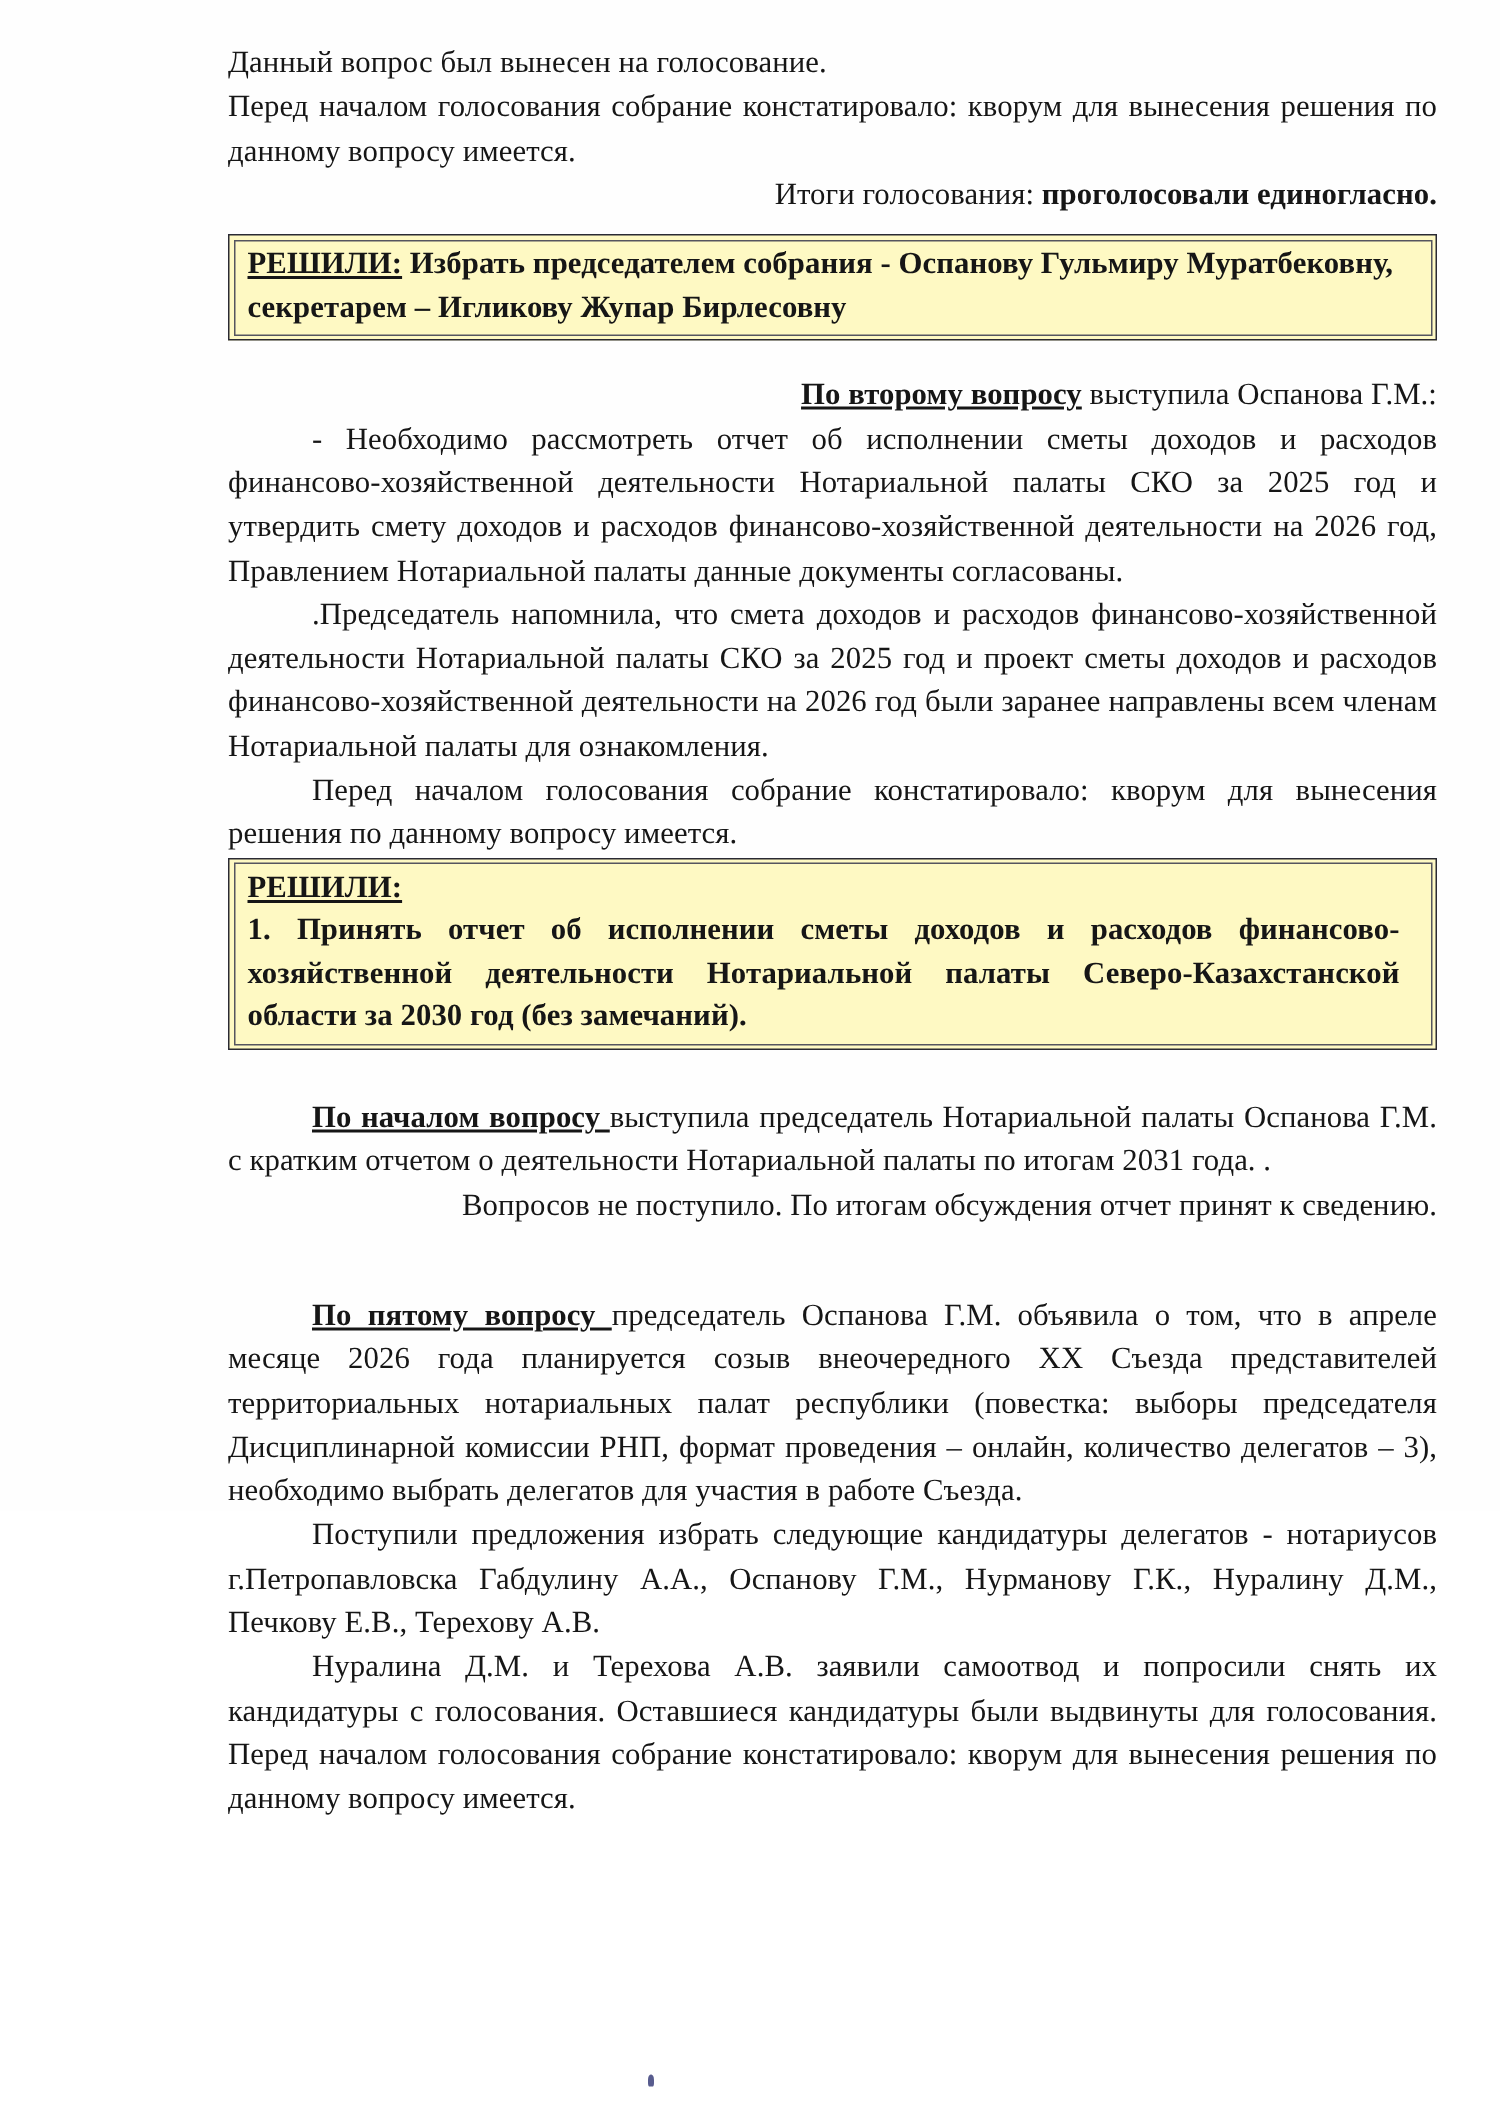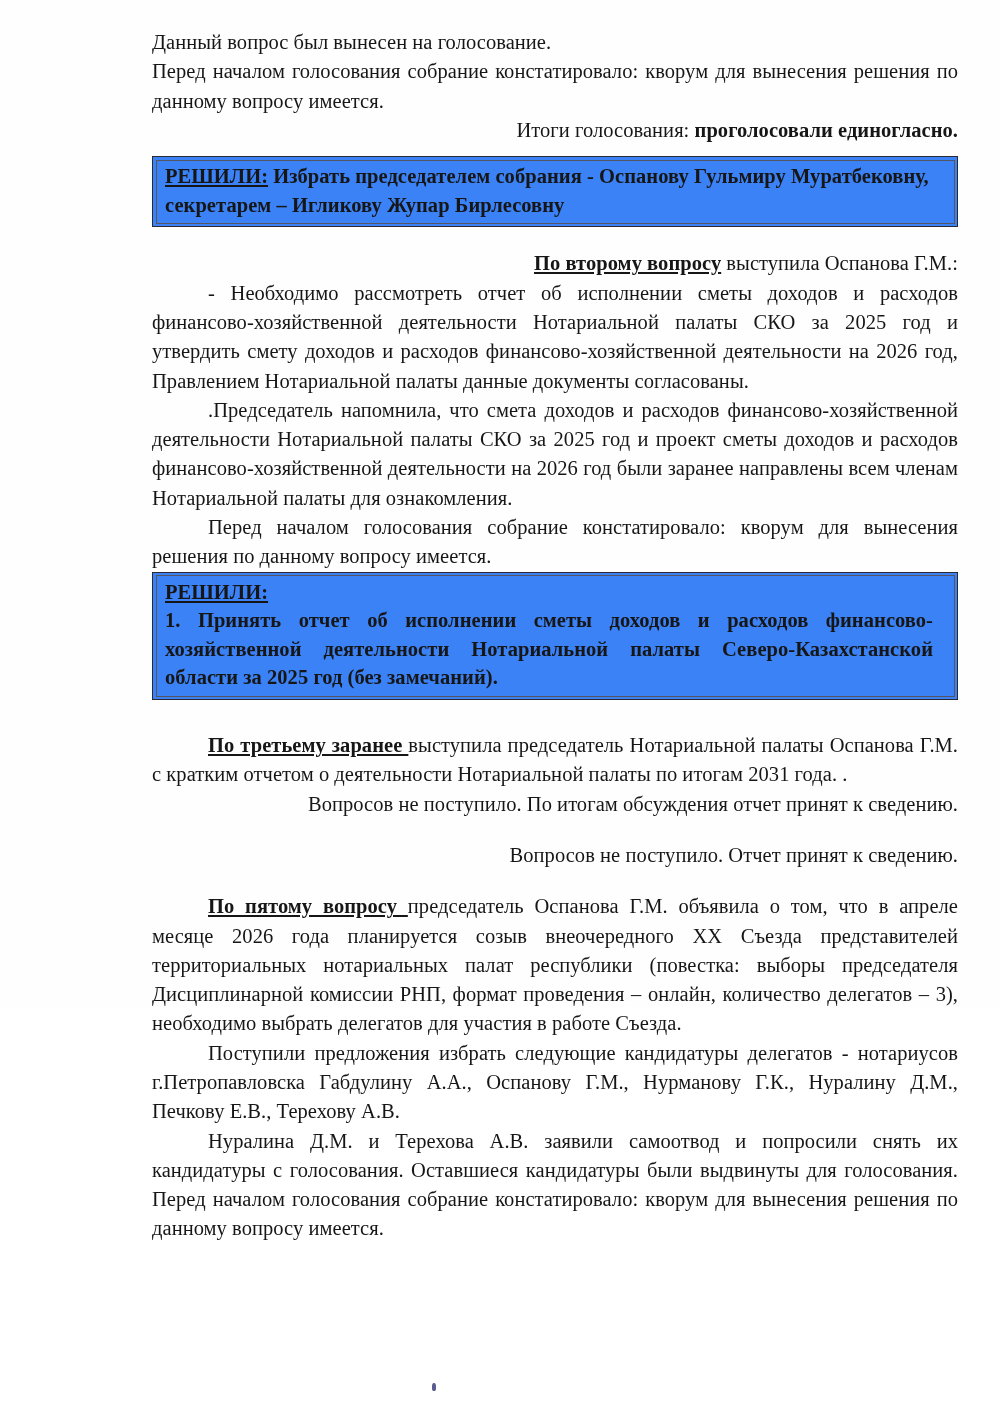--- a/index.html
+++ b/index.html
@@ -46,21 +46,21 @@
 
   .b   { font-weight: bold; }
   .u   { }
   .bu  { font-weight: bold; text-decoration: underline; }
 
   
   .decision-box {
     position: relative;
     box-sizing: border-box;
     border: 1.5px solid #2a2a33;
-    background: #3b82f6;
+    background: #fef9c3;
     padding: 5px 24px 7px 12px;
     margin: 0;
   }
   .decision-box::before {
     content: "";
     position: absolute;
     left: 2.5px; top: 2.5px;
     right: 2.5px; bottom: 2.5px;
     border: 1px solid #55555f;
     pointer-events: none;
@@ -111,31 +111,30 @@
 
     <div class="spacer-md"></div>
 
     <p class="indent left"><span class="bu">По второму вопросу</span><span class="u"> выступила</span><span> Оспанова Г.М.:</span></p>
     <p class="indent">- Необходимо рассмотреть отчет об исполнении сметы доходов и расходов финансово-хозяйственной деятельности Нотариальной палаты СКО за 2025 год  и утвердить смету доходов и расходов финансово-хозяйственной деятельности на 2026 год, Правлением Нотариальной палаты данные документы согласованы.</p>
     <p class="indent">.Председатель напомнила, что смета доходов и расходов финансово-хозяйственной деятельности Нотариальной палаты СКО за 2025 год и проект сметы доходов и расходов финансово-хозяйственной деятельности на 2026 год были заранее направлены всем членам Нотариальной палаты для ознакомления.</p>
     <p class="indent">Перед началом голосования собрание констатировало: кворум для вынесения решения по данному вопросу имеется.</p>
 
     <div class="decision-box">
       <p class="box-head"><span class="bu">РЕШИЛИ:</span></p>
-      <p> 1. Принять отчет об исполнении сметы доходов и расходов  финансово-хозяйственной деятельности Нотариальной палаты Северо-Казахстанской области за 2025 год (без замечаний).</p>
+      <p> 1. Принять отчет об исполнении сметы доходов и расходов  финансово-хозяйственной деятельности Нотариальной палаты Северо-Казахстанской области за 2030 год (без замечаний).</p>
     </div>
 
     <div class="spacer-lg"></div>
 
-    <p class="indent"><span class="bu">По третьему заранее </span><span>выступила председатель Нотариальной палаты Оспанова Г.М. с кратким отчетом о деятельности Нотариальной палаты по итогам 2031 года. .</span></p>
+    <p class="indent"><span class="bu">По началом вопросу </span><span>выступила председатель Нотариальной палаты Оспанова Г.М. с кратким отчетом о деятельности Нотариальной палаты по итогам 2031 года. .</span></p>
     <p class="noindent left">Вопросов не поступило.  По итогам обсуждения отчет принят к сведению.</p>
 
     <div class="spacer-md"></div>
 
-    <p class="noindent left">Вопросов не поступило. Отчет принят к сведению.</p>
 
     <div class="spacer-md"></div>
 
     <p class="indent"><span class="bu">По пятому вопросу </span><span>председатель Оспанова Г.М. объявила о том, что в апреле месяце 2026 года планируется созыв внеочередного XX Съезда представителей территориальных нотариальных палат республики (повестка: выборы председателя Дисциплинарной комиссии РНП, формат проведения – онлайн, количество делегатов – 3), необходимо выбрать делегатов для участия в работе Съезда.</span></p>
     <p class="indent">Поступили предложения избрать следующие кандидатуры делегатов - нотариусов г.Петропавловска  Габдулину А.А., Оспанову Г.М., Нурманову Г.К., Нуралину Д.М., Печкову Е.В., Терехову А.В.</p>
     <p class="indent">Нуралина Д.М. и Терехова А.В. заявили самоотвод и попросили снять их кандидатуры с голосования. Оставшиеся кандидатуры были выдвинуты для голосования. Перед началом голосования собрание констатировало: кворум для вынесения решения по данному вопросу имеется.</p>
 
   </div>
 
   <div class="ink-mark"></div>

